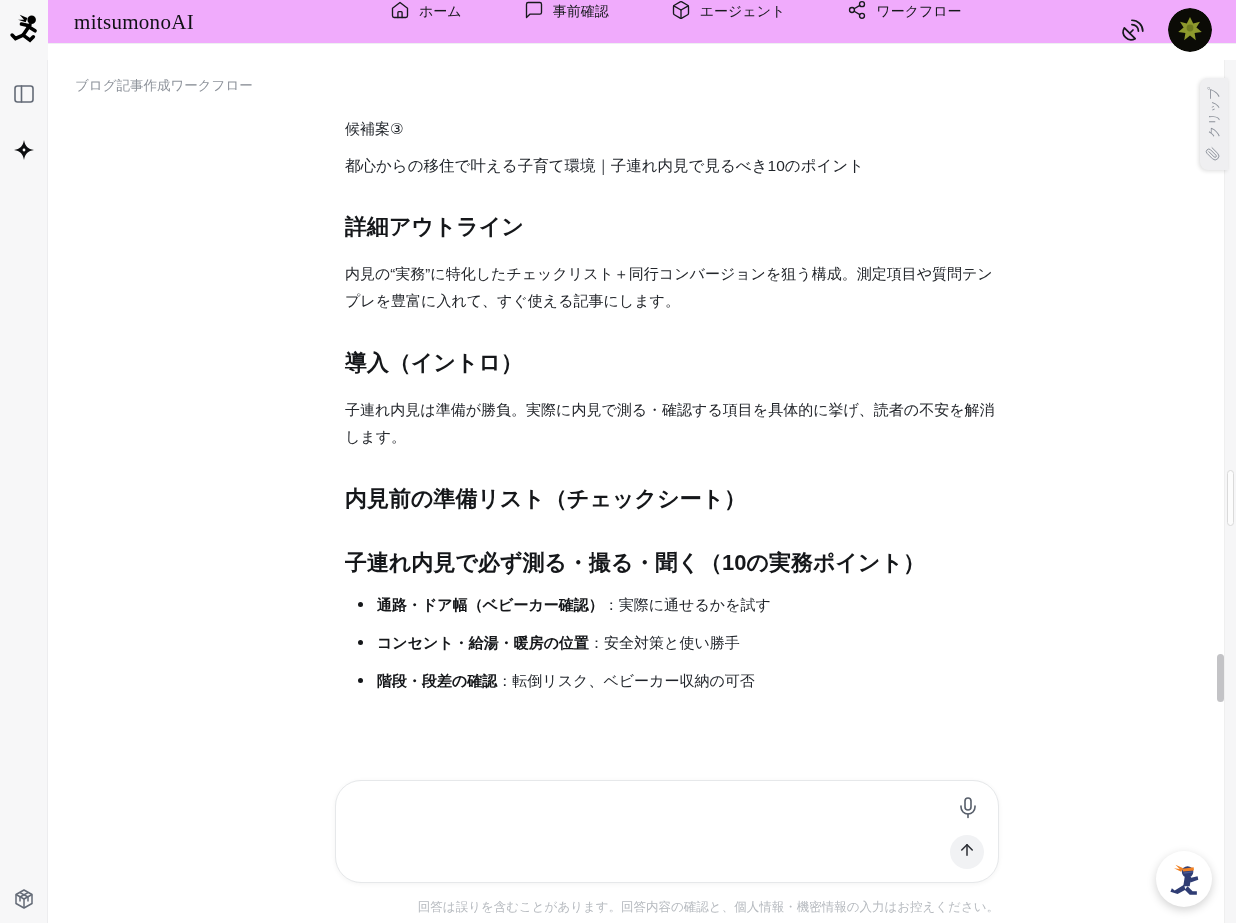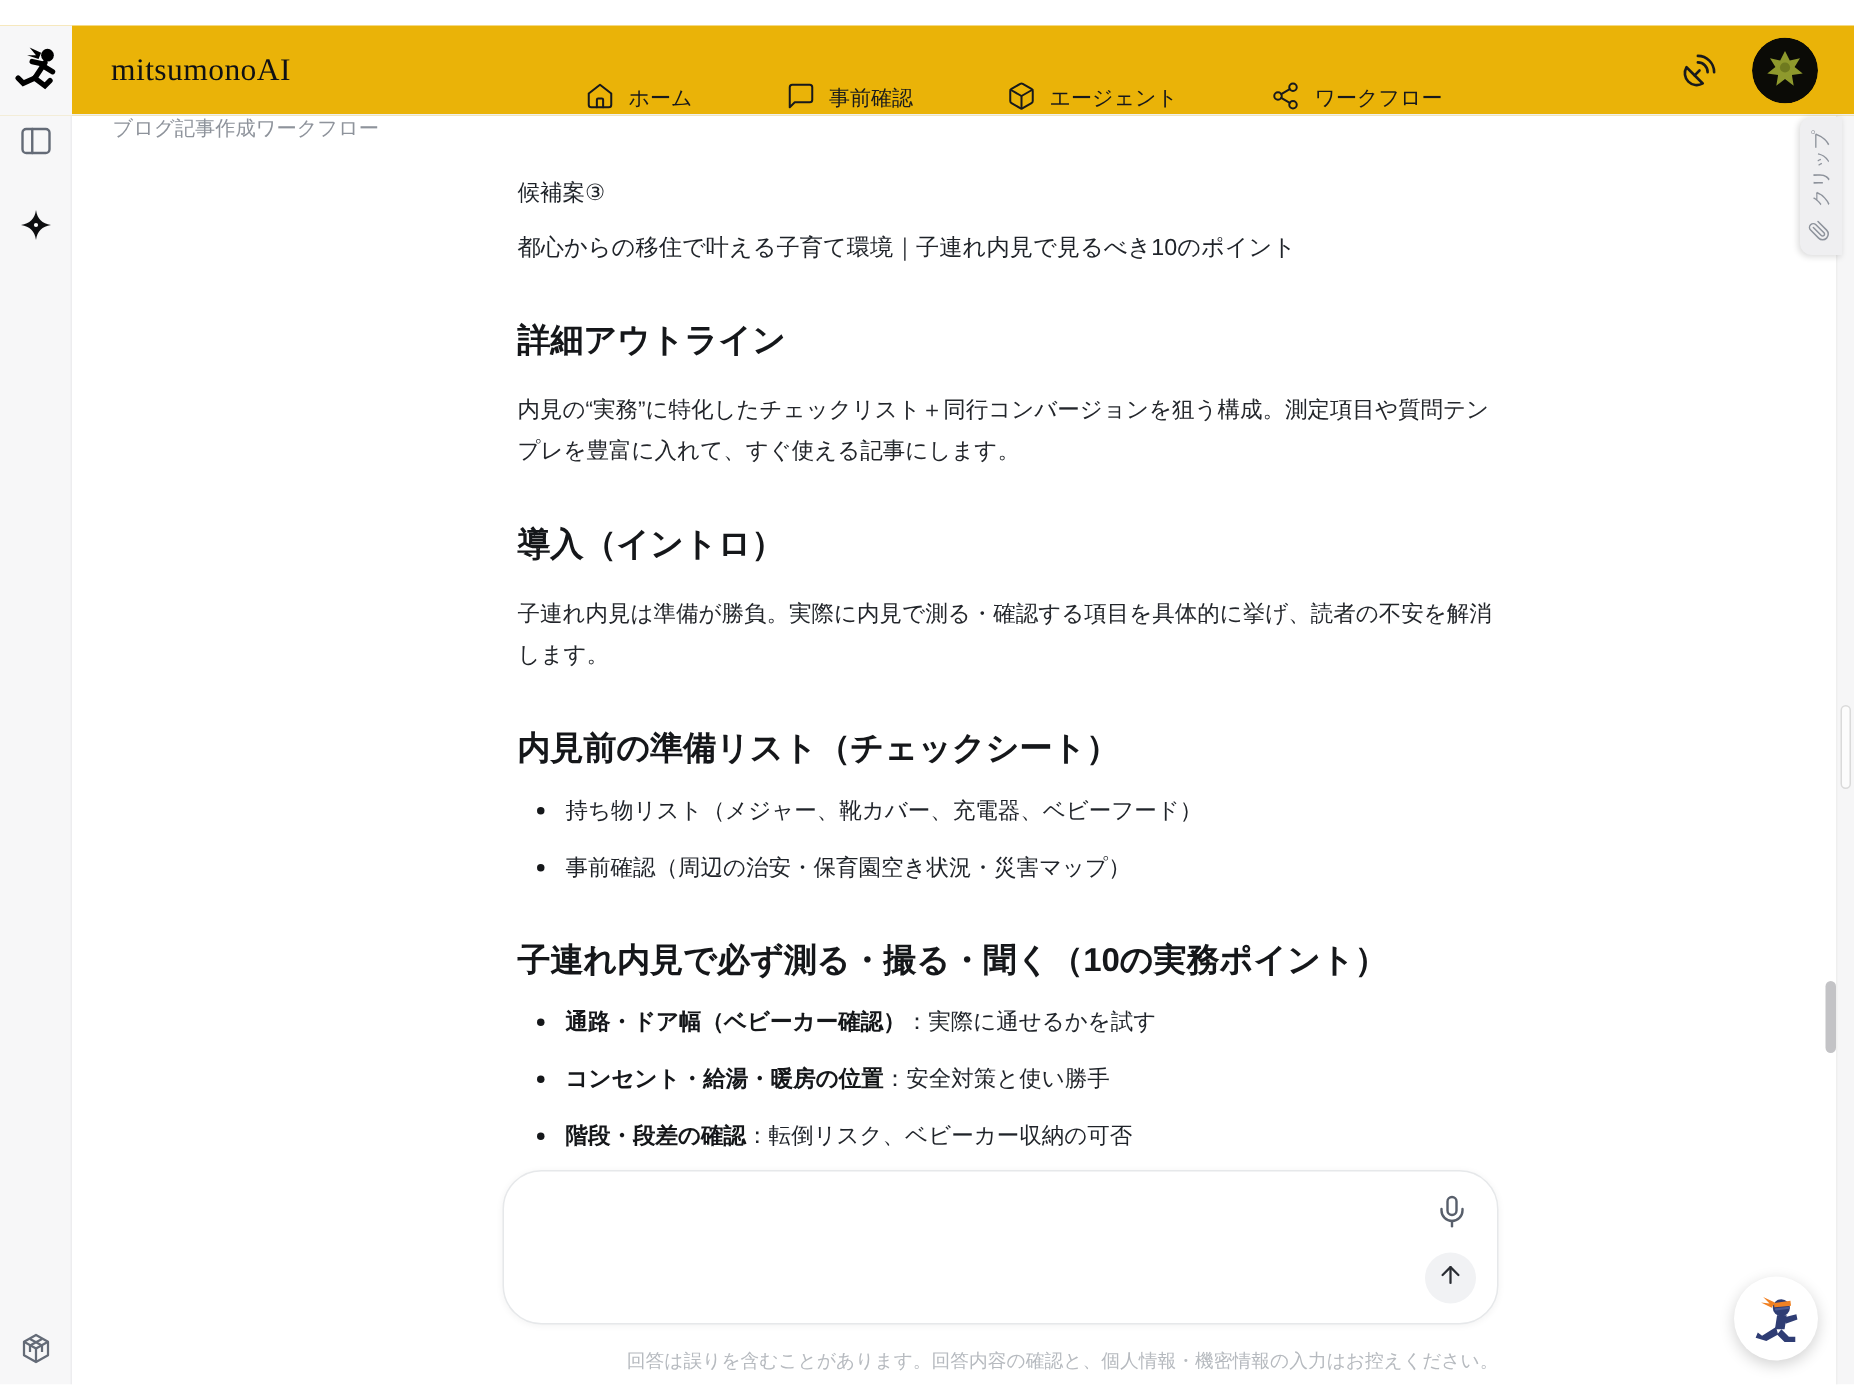--- a/index.html
+++ b/index.html
@@ -1,27 +1,27 @@
 <!DOCTYPE html>
 <html><head>
 <meta charset="utf-8">
 <style>
   * { margin:0; padding:0; box-sizing:border-box; }
   html,body { width:1236px; height:923px; overflow:hidden; background:#fff;
     font-family:"Liberation Sans","DejaVu Sans",sans-serif; color:#1f2329; }
   .page { position:relative; width:1236px; height:923px; overflow:hidden; }
 
   
-  .header { position:absolute; left:0; top:17px; width:1236px; height:60px;
-    background:#eab308; border-bottom:1px solid #eef0f2; z-index:50; }
+  .header { position:absolute; left:0; top:0; width:1236px; height:44px;
+    background:#f0abfc; border-bottom:1px solid #eef0f2; z-index:50; }
   .logo-box { position:absolute; left:0; top:0; width:48px; height:60px;
     background:#f7f7f8; display:flex; align-items:center; justify-content:center; cursor:pointer; }
   .brand { position:absolute; left:74px; top:50%; transform:translateY(-50%);
     font-family:"Liberation Serif","DejaVu Serif",serif; font-size:21px; color:#101114; letter-spacing:.3px; }
-  .nav { position:absolute; left:390px; top:0; height:60px; display:flex; align-items:flex-end; gap:62px; }
+  .nav { position:absolute; left:390px; top:0; height:60px; display:flex; align-items:flex-start; gap:62px; }
   .nav-item { display:flex; align-items:center; gap:9px; font-size:14px; color:#17191c; cursor:pointer; }
   .nav-item svg { width:20px; height:20px; stroke:#17191c; fill:none; stroke-width:1.6;
     stroke-linecap:round; stroke-linejoin:round; }
   .hdr-right { position:absolute; right:24px; top:0; height:60px; display:flex; align-items:center; gap:22px; }
   .satellite-btn { width:26px; height:26px; cursor:pointer; }
   .satellite-btn svg { width:26px; height:26px; stroke:#17191c; fill:none; stroke-width:1.6;
     stroke-linecap:round; stroke-linejoin:round; }
   .avatar { width:44px; height:44px; border-radius:50%; overflow:hidden; cursor:pointer; }
 
   
@@ -192,24 +192,20 @@
       <div class="msg-label">候補案③</div>
       <div class="msg-title">都心からの移住で叶える子育て環境｜子連れ内見で見るべき10のポイント</div>
 
       <h2>詳細アウトライン</h2>
       <p>内見の“実務”に特化したチェックリスト＋同行コンバージョンを狙う構成。測定項目や質問テンプレを豊富に入れて、すぐ使える記事にします。</p>
 
       <h2>導入（イントロ）</h2>
       <p>子連れ内見は準備が勝負。実際に内見で測る・確認する項目を具体的に挙げ、読者の不安を解消します。</p>
 
       <h2>内見前の準備リスト（チェックシート）</h2>
-      <ul>
-        <li>持ち物リスト（メジャー、靴カバー、充電器、ベビーフード）</li>
-        <li>事前確認（周辺の治安・保育園空き状況・災害マップ）</li>
-      </ul>
 
       <h2>子連れ内見で必ず測る・撮る・聞く（10の実務ポイント）</h2>
       <ul>
         <li><b>通路・ドア幅（ベビーカー確認）</b><span>：実際に通せるかを試す</span></li>
         <li><b>コンセント・給湯・暖房の位置</b><span>：安全対策と使い勝手</span></li>
         <li><b>階段・段差の確認</b><span>：転倒リスク、ベビーカー収納の可否</span></li>
       </ul>
     </div>
 
     <div class="inner-scroll-thumb"></div>

